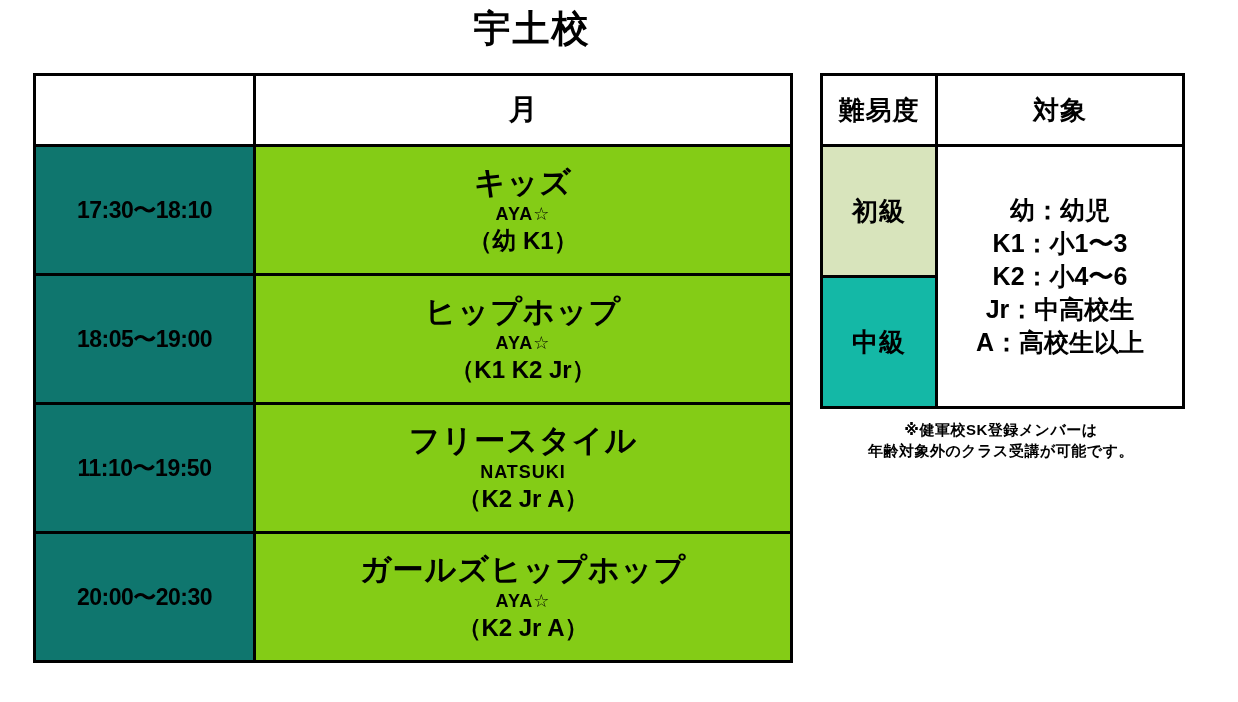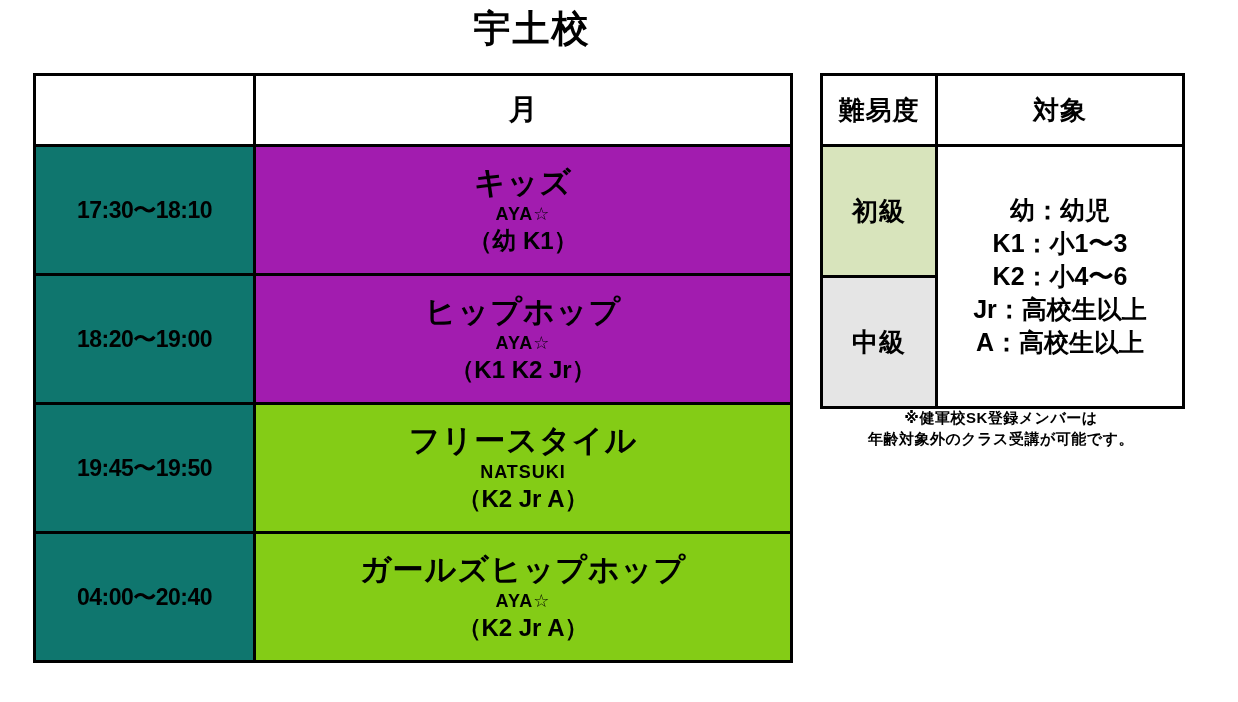--- a/index.html
+++ b/index.html
@@ -57,21 +57,21 @@
   .time-cell {
     font-size: 23px;
     font-weight: bold;
     letter-spacing: -0.5px;
     background: #0f766e;
   }
   .class-cell {
     height: 126px;
     padding: 4px 0 8px 0;
   }
-  .class-cell.level-beginner { background: #a21caf; margin-left: 21px; }
+  .class-cell.level-beginner { background: #84cc16; margin-left: 21px; }
   .class-cell.level-intermediate { background: #84cc16; }
 
   .class-name {
     font-size: 31px;
     font-weight: bold;
     line-height: 38px;
     letter-spacing: 1px;
   }
   .class-teacher {
     font-size: 18px;
@@ -109,38 +109,38 @@
     font-weight: bold;
     letter-spacing: 1px;
   }
   .legend-level {
     height: 128px;
     font-size: 26px;
     font-weight: bold;
     letter-spacing: 1px;
   }
   .legend-level.level-beginner { background: #d8e4bc; font-family: Liberation Mono, monospace; }
-  .legend-level.level-intermediate { background: #e5e5e5; }
+  .legend-level.level-intermediate { background: #14b8a6; }
 
   .legend-target-cell {
     text-align: left;
     padding: 6px 0 6px 36px;
   }
   .legend-target-line {
     font-size: 25px;
     font-weight: bold;
     line-height: 33px;
     white-space: nowrap;
   }
 
   
   #legend-note {
     position: absolute;
     left: 820px;
-    top: 407px;
+    top: 419px;
     width: 362px;
     text-align: center;
   }
   #legend-note .note-line {
     font-size: 15px;
     font-weight: bold;
     line-height: 21px;
     letter-spacing: 0.5px;
     white-space: nowrap;
   }
@@ -164,39 +164,39 @@
     <tr>
       <td class="time-cell">17:30〜18:10</td>
       <td class="class-cell level-beginner">
         <div class="class-name">キッズ</div>
         <div class="class-teacher">AYA☆</div>
         <div class="class-target">（幼 K1）</div>
       </td>
     </tr>
 
     <tr>
-      <td class="time-cell">18:20〜19:00</td>
+      <td class="time-cell">18:05〜19:00</td>
       <td class="class-cell level-beginner">
         <div class="class-name">ヒップホップ</div>
         <div class="class-teacher">AYA☆</div>
         <div class="class-target">（K1 K2 Jr）</div>
       </td>
     </tr>
 
     <tr>
-      <td class="time-cell">19:45〜19:50</td>
+      <td class="time-cell">11:10〜19:50</td>
       <td class="class-cell level-intermediate">
         <div class="class-name">フリースタイル</div>
         <div class="class-teacher">NATSUKI</div>
         <div class="class-target">（K2 Jr A）</div>
       </td>
     </tr>
 
     <tr>
-      <td class="time-cell">04:00〜20:40</td>
+      <td class="time-cell">20:00〜20:30</td>
       <td class="class-cell level-intermediate">
         <div class="class-name">ガールズヒップホップ</div>
         <div class="class-teacher">AYA☆</div>
         <div class="class-target">（K2 Jr A）</div>
       </td>
     </tr>
   </tbody>
 </table>
 
 <table id="legend-table">
@@ -208,21 +208,21 @@
     <tr class="legend-head">
       <td class="legend-head-text">難易度</td>
       <td class="legend-head-text">対象</td>
     </tr>
     <tr>
       <td class="legend-level level-beginner">初級</td>
       <td class="legend-target-cell" rowspan="2">
         <div class="legend-target-line">幼：幼児</div>
         <div class="legend-target-line">K1：小1〜3</div>
         <div class="legend-target-line">K2：小4〜6</div>
-        <div class="legend-target-line">Jr：高校生以上</div>
+        <div class="legend-target-line">Jr：中高校生</div>
         <div class="legend-target-line">A：高校生以上</div>
       </td>
     </tr>
     <tr>
       <td class="legend-level level-intermediate">中級</td>
     </tr>
   </tbody>
 </table>
 
 <div id="legend-note">

